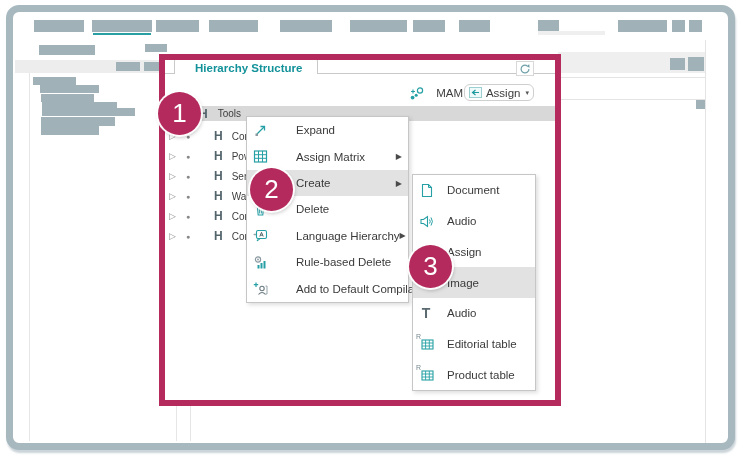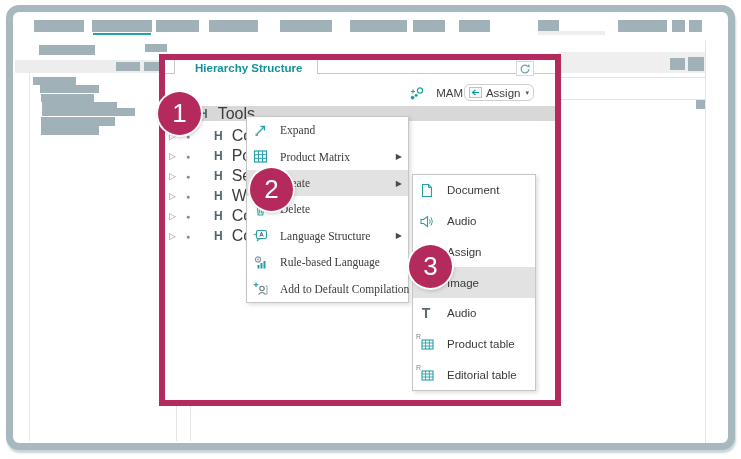--- a/index.html
+++ b/index.html
@@ -44,35 +44,35 @@
   
   .trow-root { position:absolute; left:0; top:46px; width:390px; height:15px; background:#d8d8d8;
                display:flex; align-items:center; }
   .trow-root .hglyph { margin-left:34px; }
   .trow-root .tlabel { margin-left:10px; }
   .trow { position:absolute; left:0; width:390px; height:20px; display:flex; align-items:center; }
   .exp { margin-left:4px; width:12px; font-size:9px; color:#909090; }
   .blt { width:12px; margin-left:5px; font-size:7px; color:#878787; }
   .hglyph { font-size:12px; font-weight:bold; color:#53646b; line-height:1; }
   .trow .hglyph { margin-left:16px; }
-  .tlabel { font-size:16px; color:#3d3d3d; }
+  .tlabel { font-size:10px; color:#3d3d3d; }
   .trow .tlabel { margin-left:9px; white-space:nowrap; }
 
   
   .menu { position:absolute; left:246px; top:116px; width:163px; height:187px; background:#fff;
           border:1px solid #c6c6c6; box-shadow:2px 2px 4px rgba(0,0,0,.13); z-index:8;
           display:flex; flex-direction:column; }
   .submenu { position:absolute; left:412px; top:174px; width:124px; height:217px; background:#fff;
              border:1px solid #c6c6c6; box-shadow:2px 2px 4px rgba(0,0,0,.13); z-index:9;
              display:flex; flex-direction:column; }
   .mrow { flex:1; display:flex; align-items:center; padding-left:5px; }
   .mrow.hl { background:#e2e2e2; }
   .micon { width:16px; height:16px; display:flex; align-items:center; justify-content:center;
            position:relative; flex:none; }
-  .menu .mlabel { margin-left:12px; font-size:11.5px; color:#3a3a3a; white-space:nowrap;font-family:Liberation Serif, serif; }
+  .menu .mlabel { margin-left:28px; font-size:11.5px; color:#3a3a3a; white-space:nowrap; }
   .submenu .mlabel { margin-left:13px; font-size:11.5px; color:#3a3a3a; white-space:nowrap; }
   .marrow { margin-left:auto; margin-right:6px; font-size:8px; color:#4a4a4a; }
   .tglyph { font-size:14px; font-weight:bold; color:#5a6a70; }
   .rglyph { position:absolute; left:-2px; top:-3px; font-size:7px; color:#7a8a90; }
 
   
   .step { position:absolute; width:43px; height:43px; border-radius:50%; background:#b42a5c;
           color:#fff; font-size:26px; display:flex; align-items:center; justify-content:center;
           box-shadow:0 0 0 2px rgba(255,255,255,.95), 1px 2px 4px rgba(0,0,0,.3); z-index:12; }
   #step1 { left:158px; top:92px; }
@@ -216,21 +216,21 @@
       </span>
       <span class="mlabel">Expand</span>
     </div>
     <div class="mrow">
       <span class="micon">
         <svg width="15" height="15" viewBox="0 0 15 15">
           <rect x="1.5" y="2" width="12" height="11" fill="none" stroke="#26a0a5" stroke-width="1.2"></rect>
           <path d="M5.5 2 V13 M9.5 2 V13 M1.5 5.7 H13.5 M1.5 9.3 H13.5" stroke="#26a0a5" stroke-width="1"></path>
         </svg>
       </span>
-      <span class="mlabel">Product Matrix</span>
+      <span class="mlabel">Assign Matrix</span>
       <span class="marrow">▶</span>
     </div>
     <div class="mrow hl">
       <span class="micon"></span>
       <span class="mlabel">Create</span>
       <span class="marrow">▶</span>
     </div>
     <div class="mrow">
       <span class="micon">
         <svg width="15" height="15" viewBox="0 0 15 15">
@@ -244,34 +244,34 @@
     </div>
     <div class="mrow">
       <span class="micon">
         <svg width="15" height="15" viewBox="0 0 15 15">
           <rect x="3.5" y="2.5" width="10" height="8" rx="1.5" fill="none" stroke="#26a0a5" stroke-width="1.1"></rect>
           <path d="M5.5 10.5 L4 13 L7.5 10.5" fill="none" stroke="#26a0a5" stroke-width="1"></path>
           <path d="M6.8 8.5 L8.5 4.3 L10.2 8.5 M7.4 7.2 H9.6" fill="none" stroke="#53646b" stroke-width="1"></path>
           <path d="M1 6.5 H3 M2 5.5 L1 6.5 L2 7.5" fill="none" stroke="#8a9aa0" stroke-width="0.9"></path>
         </svg>
       </span>
-      <span class="mlabel">Language Structure</span>
+      <span class="mlabel">Language Hierarchy</span>
       <span class="marrow">▶</span>
     </div>
     <div class="mrow">
       <span class="micon">
         <svg width="15" height="15" viewBox="0 0 15 15">
           <circle cx="5" cy="4.5" r="2.6" fill="none" stroke="#8a9aa0" stroke-width="1.2"></circle>
           <circle cx="5" cy="4.5" r="0.9" fill="#8a9aa0"></circle>
           <rect x="4.5" y="10" width="2" height="3.5" fill="#26a0a5"></rect>
           <rect x="7.5" y="8" width="2" height="5.5" fill="#26a0a5"></rect>
           <rect x="10.5" y="6" width="2" height="7.5" fill="#26a0a5"></rect>
         </svg>
       </span>
-      <span class="mlabel">Rule-based Language</span>
+      <span class="mlabel">Rule-based Delete</span>
     </div>
     <div class="mrow">
       <span class="micon">
         <svg width="15" height="15" viewBox="0 0 15 15">
           <path d="M3 1.5 V6 M0.8 3.7 H5.2" stroke="#26a0a5" stroke-width="1.2"></path>
           <circle cx="9" cy="7.5" r="2.2" fill="none" stroke="#6b7b82" stroke-width="1.1"></circle>
           <path d="M5.5 13.5 Q9 9.5 12.5 13.5" fill="none" stroke="#6b7b82" stroke-width="1.1"></path>
           <path d="M12.5 5 H14 V13 H12.5" fill="none" stroke="#8a9aa0" stroke-width="0.9"></path>
         </svg>
       </span>
@@ -319,30 +319,30 @@
       <span class="mlabel">Audio</span>
     </div>
     <div class="mrow">
       <span class="micon">
         <svg width="15" height="15" viewBox="0 0 15 15">
           <rect x="3" y="4" width="11" height="9" fill="none" stroke="#26a0a5" stroke-width="1.1"></rect>
           <path d="M6.6 4 V13 M10.3 4 V13 M3 7 H14 M3 10 H14" stroke="#26a0a5" stroke-width="0.9"></path>
         </svg>
         <span class="rglyph">R</span>
       </span>
-      <span class="mlabel">Product table</span>
+      <span class="mlabel">Editorial table</span>
     </div>
     <div class="mrow">
       <span class="micon">
         <svg width="15" height="15" viewBox="0 0 15 15">
           <rect x="3" y="4" width="11" height="9" fill="none" stroke="#26a0a5" stroke-width="1.1"></rect>
           <path d="M6.6 4 V13 M10.3 4 V13 M3 7 H14 M3 10 H14" stroke="#26a0a5" stroke-width="0.9"></path>
         </svg>
         <span class="rglyph">R</span>
       </span>
-      <span class="mlabel">Editorial table</span>
+      <span class="mlabel">Product table</span>
     </div>
   </div>
 
   <div class="step" id="step1">1</div>
   <div class="step" id="step2">2</div>
   <div class="step" id="step3">3</div>
 </div>
 
 </body></html>

